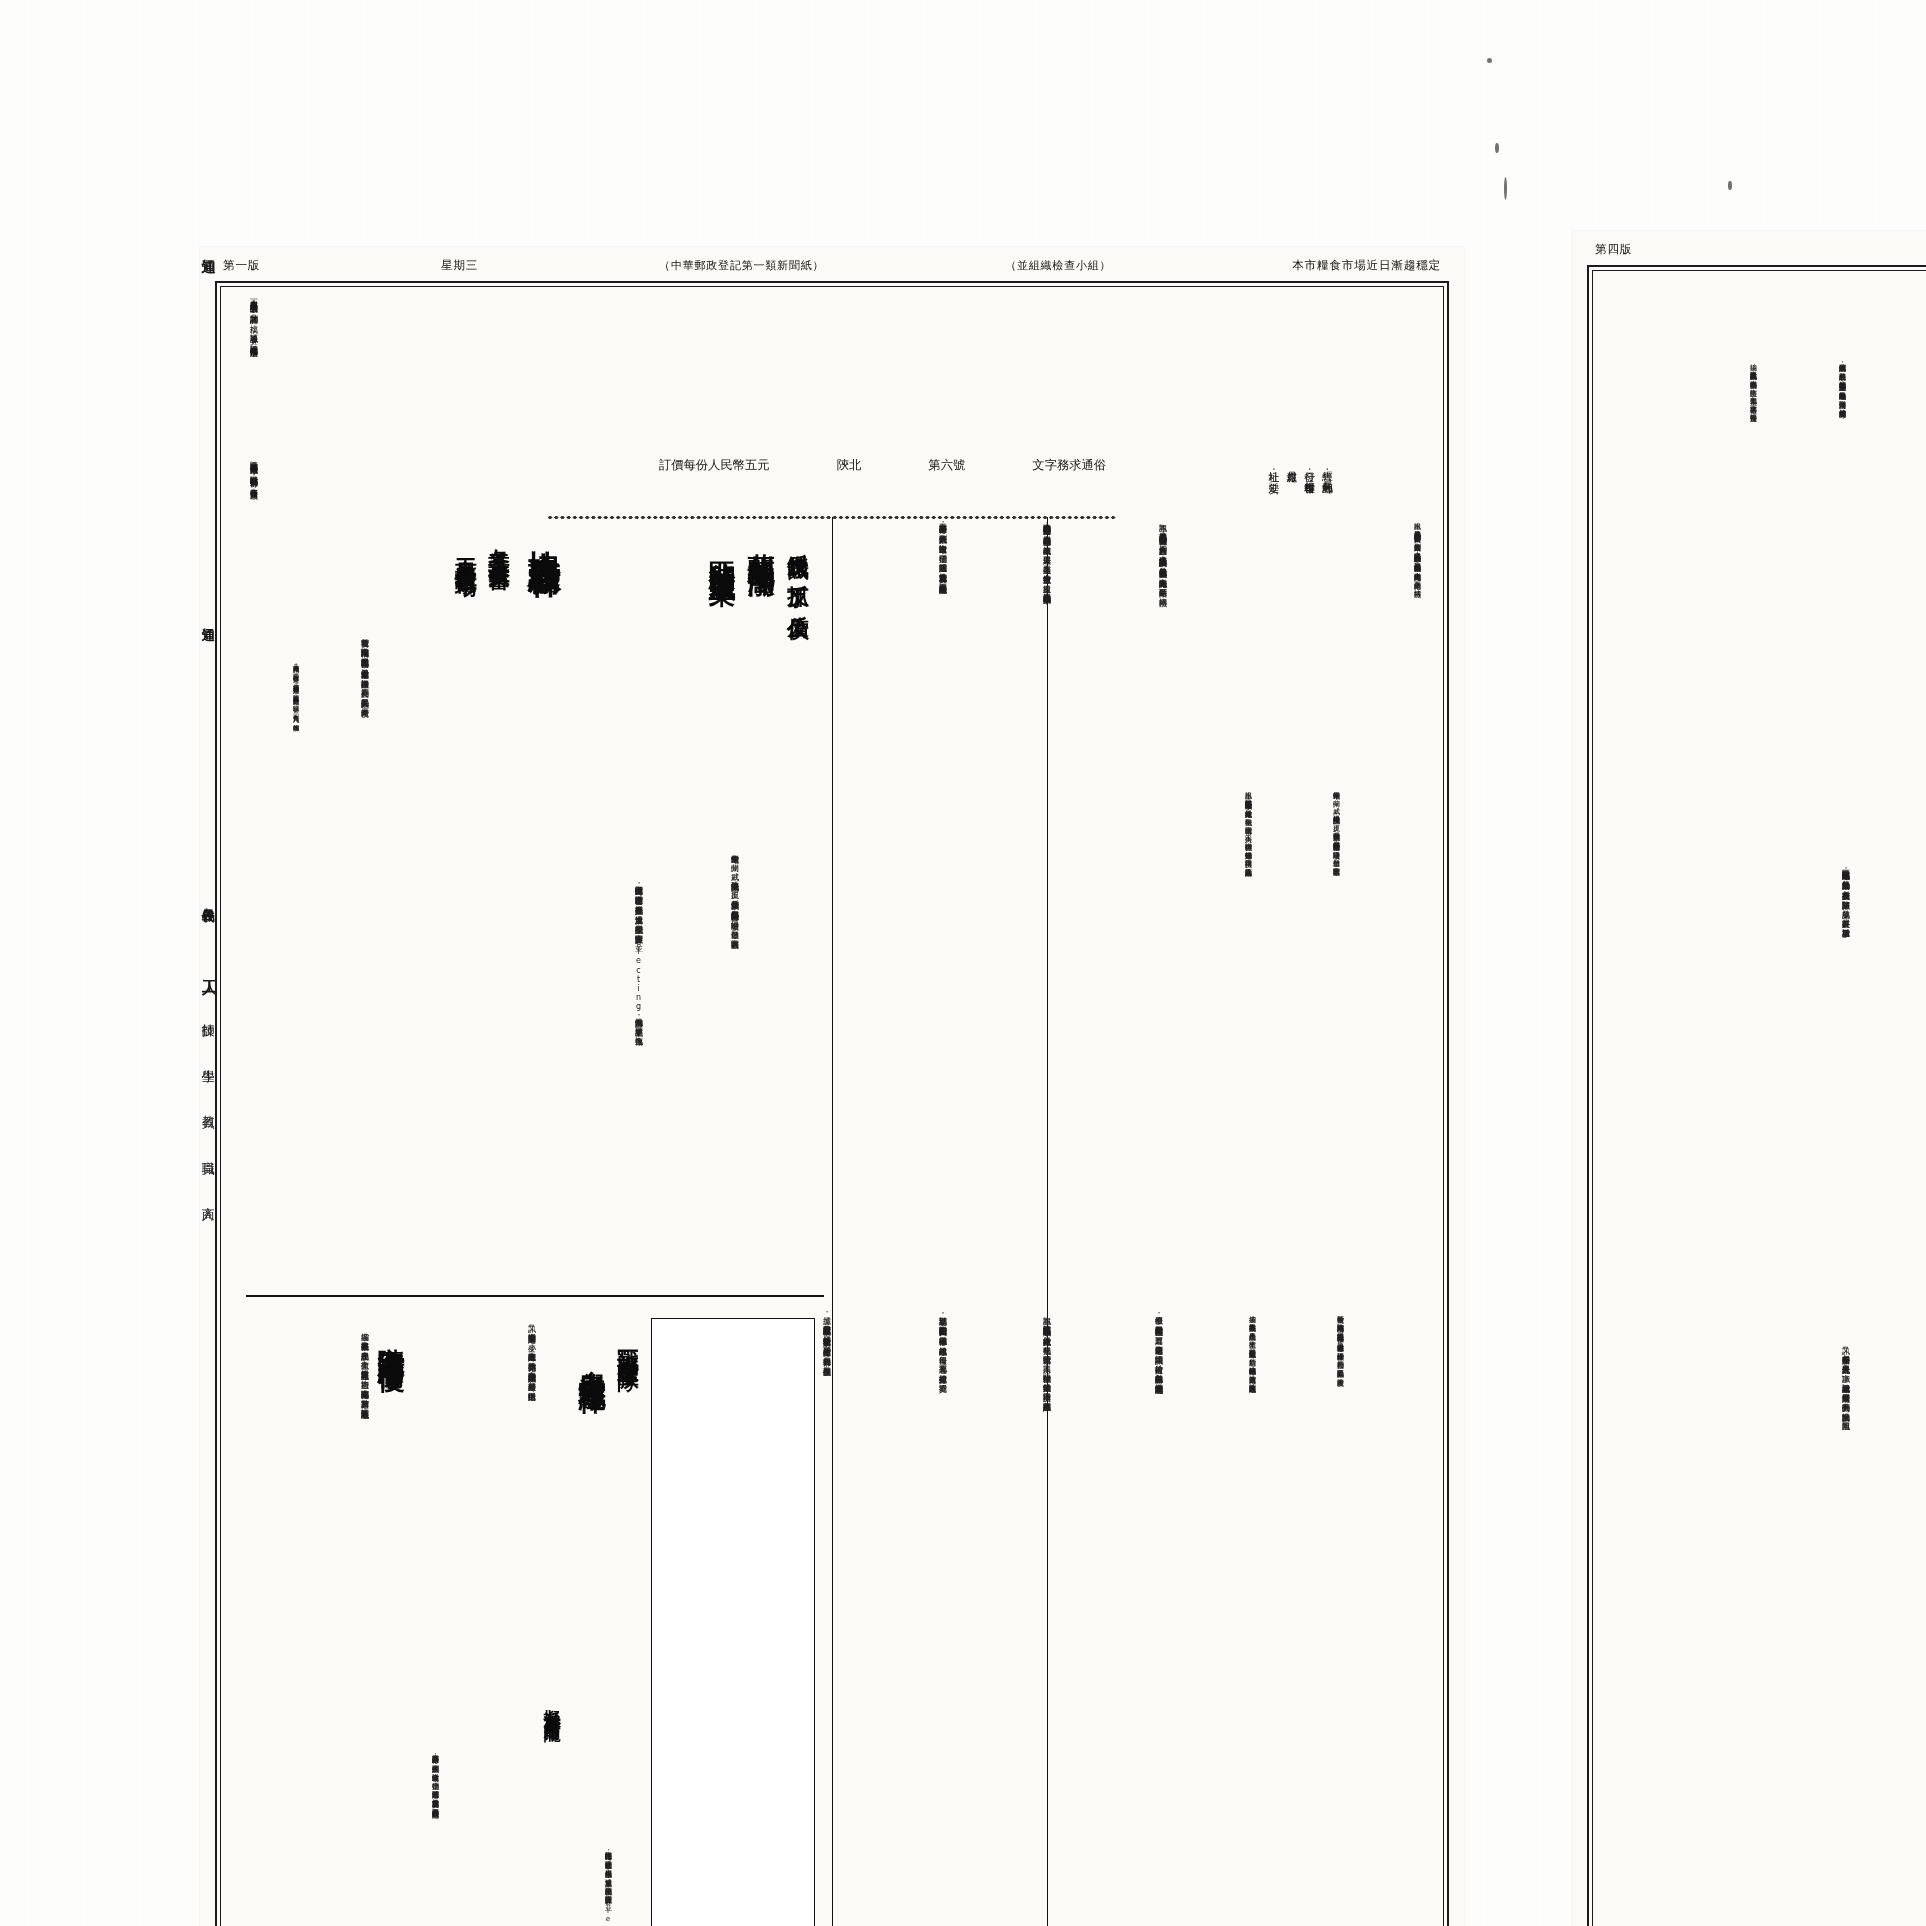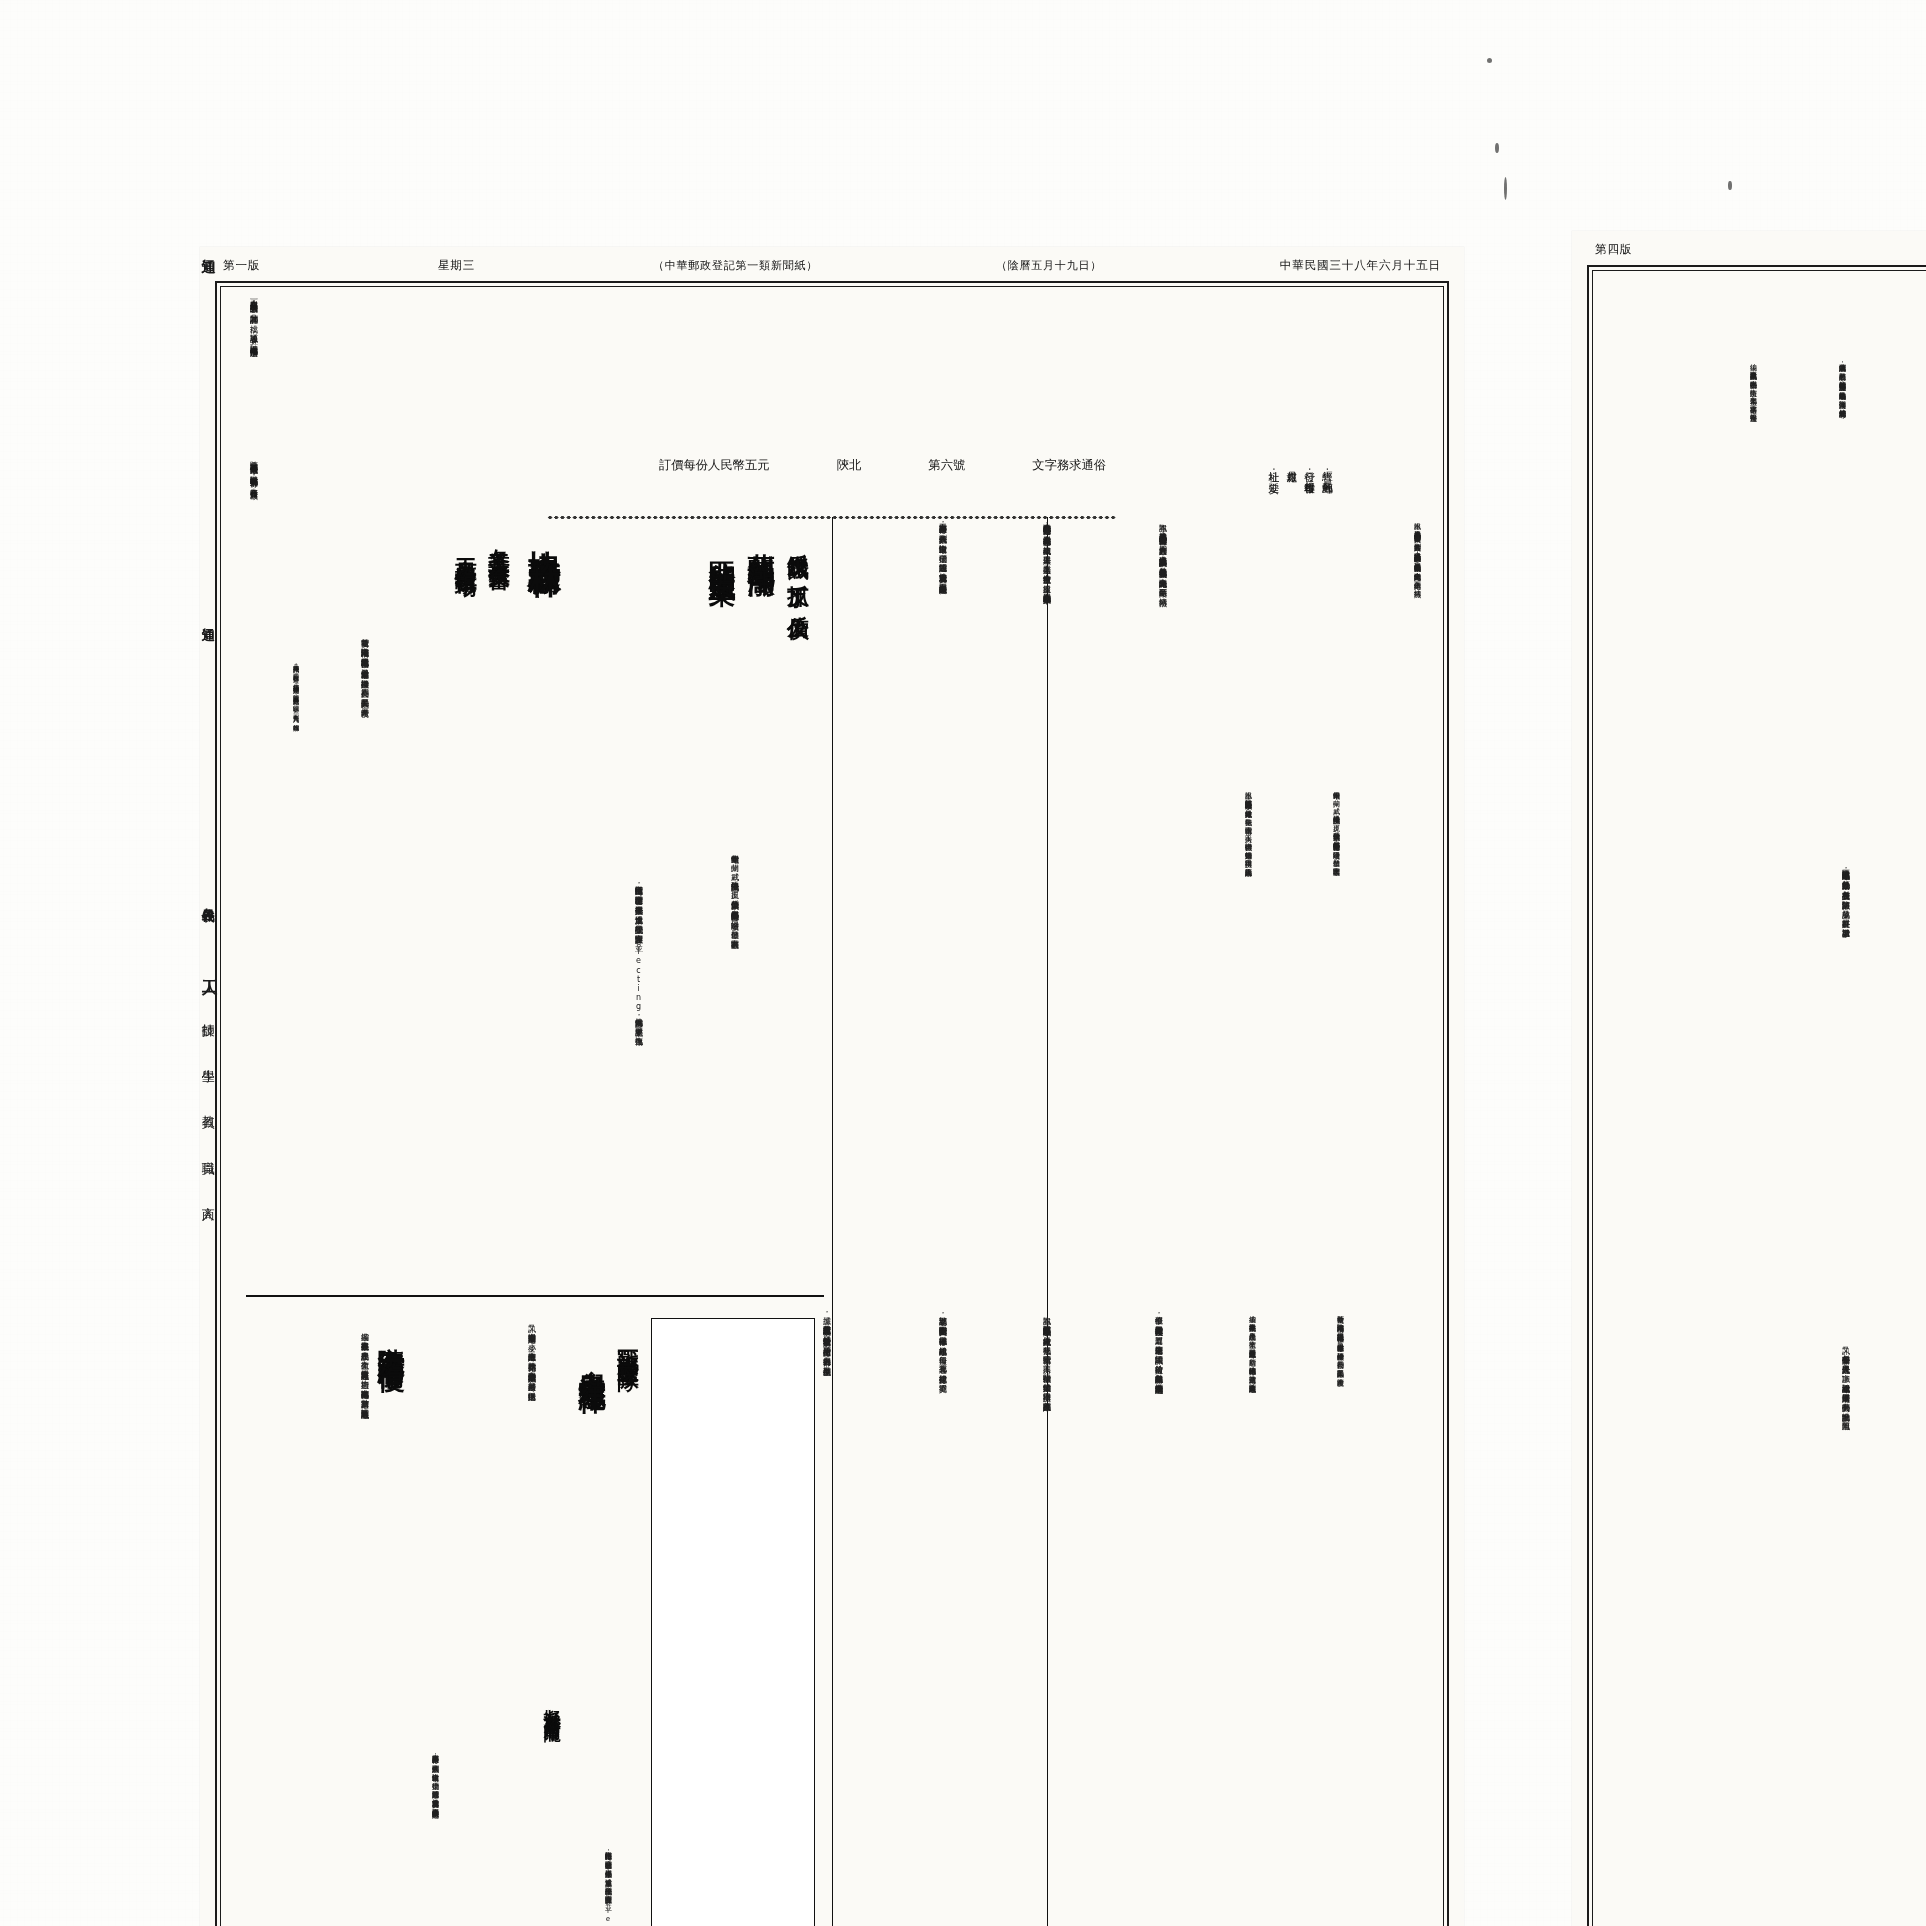--- a/index.html
+++ b/index.html
@@ -204,22 +204,22 @@
 <div class="smudge" style="left:1504px;top:177px;width:3.1px;height:23px;"></div>
 <div class="smudge" style="left:1728px;top:181px;width:3.5px;height:8.5px;"></div>
 <div class="smudge" style="left:1487px;top:58px;width:5.4px;height:5.4px;"></div>
 
 <div class="sheet left">
 
   <div class="masthead-row">
     <span class="mh-cell">第一版</span>
     <span class="mh-cell">星期三</span>
     <span class="mh-cell mh-small">（中華郵政登記第一類新聞紙）</span>
-    <span class="mh-cell mh-small">（陰曆五月十九日）</span>
-    <span class="mh-cell">中華民國三十八年六月十五日</span>
+    <span class="mh-cell mh-small">（並組織檢查小組）</span>
+    <span class="mh-cell">本市糧食市場近日漸趨穩定</span>
   </div>
 
   <div class="sheet-border"></div>
 
   <div class="nameplate-sub">
     <span>訂價每份人民幣五元</span>
     <span>陝北</span>
     <span>第六號</span>
     <span>文字務求通俗</span>
   </div>

